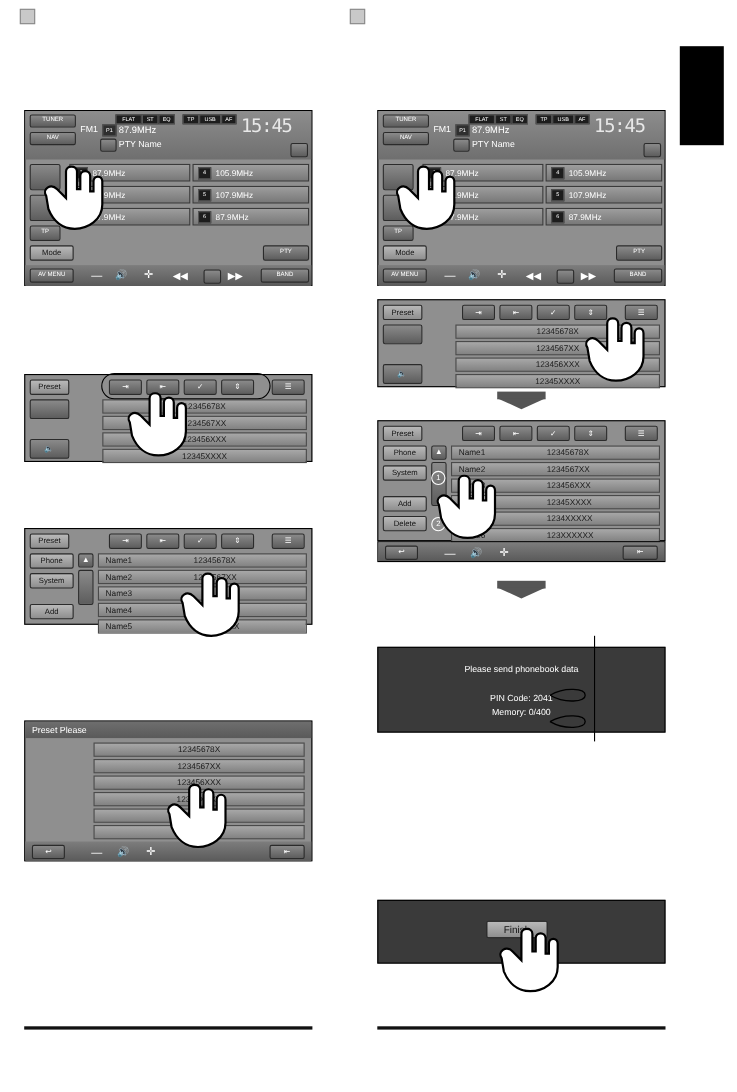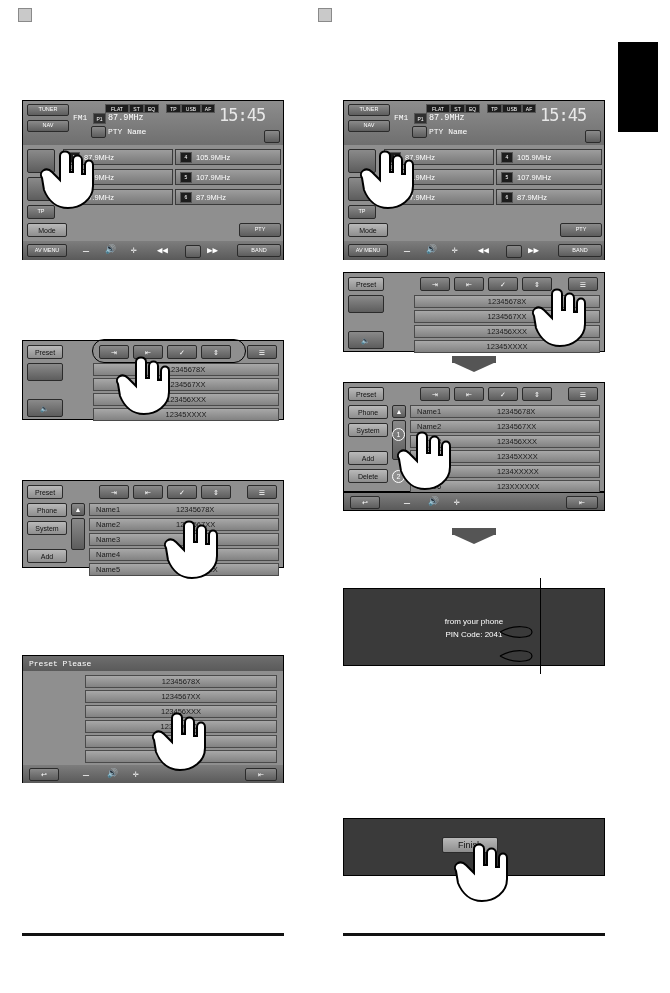--- a/index.html
+++ b/index.html
@@ -5,21 +5,21 @@
   html,body{margin:0;padding:0;background:#ffffff;}
   body{width:670px;height:993px;position:relative;font-family:"Liberation Sans",sans-serif;-webkit-font-smoothing:none;}
   
   .screen{position:absolute;background:#8f8f8f;border:1px solid #000;box-sizing:border-box;}
   .scr-dark{background:#3a3a3a;}
   .bar{position:absolute;box-sizing:border-box;}
   .btn{position:absolute;box-sizing:border-box;background:linear-gradient(#8a8a8a,#5d5d5d);border:1px solid #2b2b2b;border-radius:2px;color:#fff;font-size:7px;display:flex;align-items:center;justify-content:center;text-align:center;line-height:1;}
   .btn-lite{background:linear-gradient(#b9b9b9,#8e8e8e);color:#111;}
   .field{position:absolute;box-sizing:border-box;background:linear-gradient(#9d9d9d,#787878);border:1px solid #3a3a3a;color:#fff;font-size:7.5px;display:flex;align-items:center;padding-left:4px;}
   .fieldwhite{background:#fff;color:#000;}
-  .lbl{position:absolute;color:#fff;font-size:7px;line-height:1;font-family:Liberation Mono, monospace;}
+  .lbl{position:absolute;color:#fff;font-size:7px;line-height:1;}
   .tiny{font-size:5.5px;}
   .clock{position:absolute;color:#e8e8e8;font-family:"DejaVu Sans Mono",monospace;font-size:17px;letter-spacing:-1px;line-height:1;}
   
   .cornermark{position:absolute;width:12px;height:12px;background:#c9c9c9;border:1px solid #8a8a8a;}
   .blackblock{position:absolute;background:#000;}
   .rule{position:absolute;background:#111;height:3px;}
   
   .hand{position:absolute;pointer-events:none;}
   
   .arrowdown{position:absolute;width:0;height:0;border-left:22px solid transparent;border-right:22px solid transparent;border-top:10px solid #555;}
@@ -471,22 +471,23 @@
     <span>2</span>
   </div>
 <svg class="hand" style="left:393px;top:430px;" width="62" height="62" viewBox="0 0 62 60">
   <path d="M6 28 C2 22 10 16 16 22 L24 30 L24 6 C24 0 34 0 34 6 L34 22 L37 22 L37 10 C37 4 46 4 46 10 L46 24 L49 24 L49 15 C49 9 57 9 57 15 L57 36 C57 50 44 58 32 58 C20 58 12 50 8 40 Z" fill="#ffffff" stroke="#000000" stroke-width="2"></path>
 </svg>
 
 <div class="arrowline" style="left:452px;top:528px;width:44px;"></div>
 <div class="arrowdown" style="left:452px;top:534px;"></div>
 
 <div class="screen scr-dark" style="left:343px;top:588px;width:262px;height:78px;">
-  <div class="dk-text" style="position:absolute;left:0;top:27px;width:100%;">from your phone</div>
+  <div class="dk-text" style="position:absolute;left:0;top:14px;width:100%;">Please send phonebook data</div>
   <div class="dk-text" style="position:absolute;left:0;top:40px;width:100%;">PIN Code: 2041</div>
+  <div class="dk-text" style="position:absolute;left:0;top:53px;width:100%;">Memory: 0/400</div>
 </div>
 
 <div class="leader" style="left:540px;top:578px;width:1px;height:96px;"></div>
 <svg class="hand" style="left:498px;top:618px;" width="46" height="50" viewBox="0 0 46 50">
   <path d="M2 14 C16 6 34 8 34 14 C34 20 16 22 2 14" fill="none" stroke="#000" stroke-width="1.2"></path>
   <path d="M2 38 C16 30 34 32 34 38 C34 44 16 46 2 38" fill="none" stroke="#000" stroke-width="1.2"></path>
 </svg>
 
 <div class="screen scr-dark" style="left:343px;top:818px;width:262px;height:58px;">
   <div class="btn btn-lite" style="left:98px;top:18px;width:56px;height:16px;font-size:9px;">

